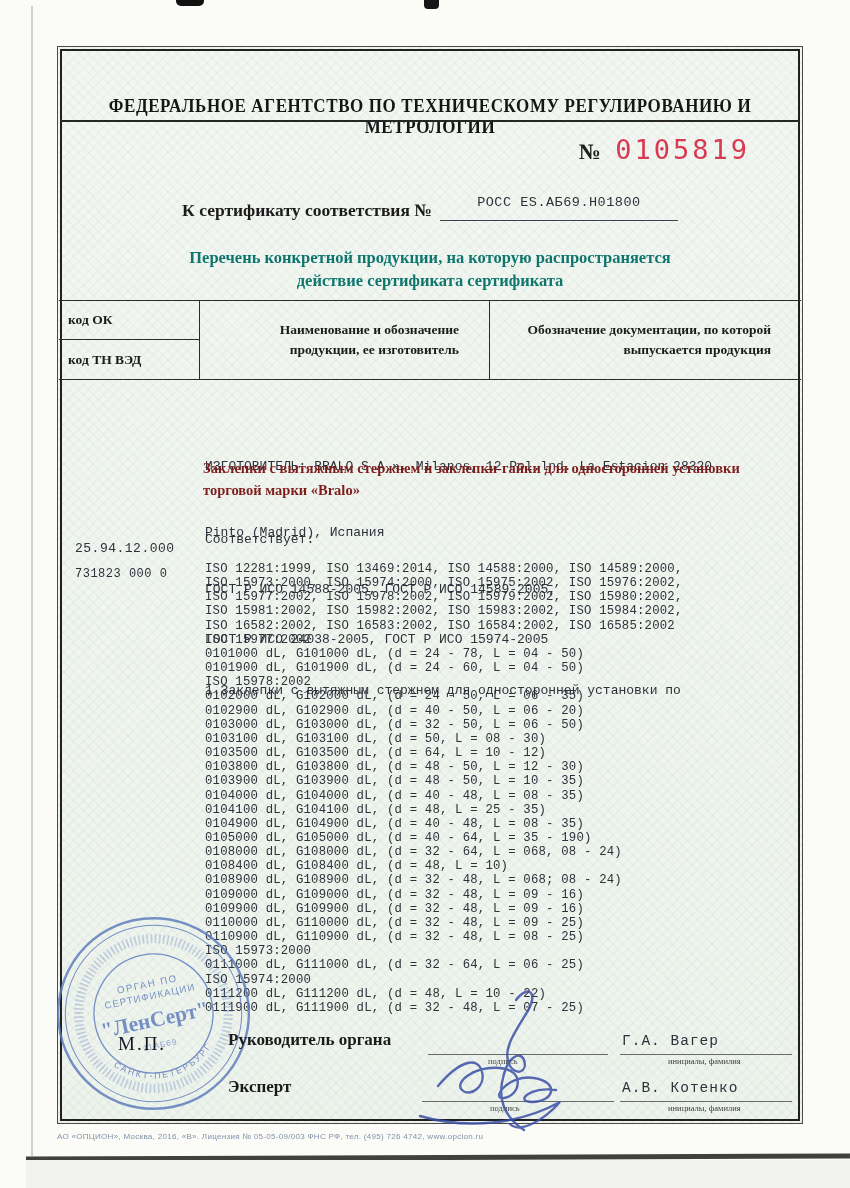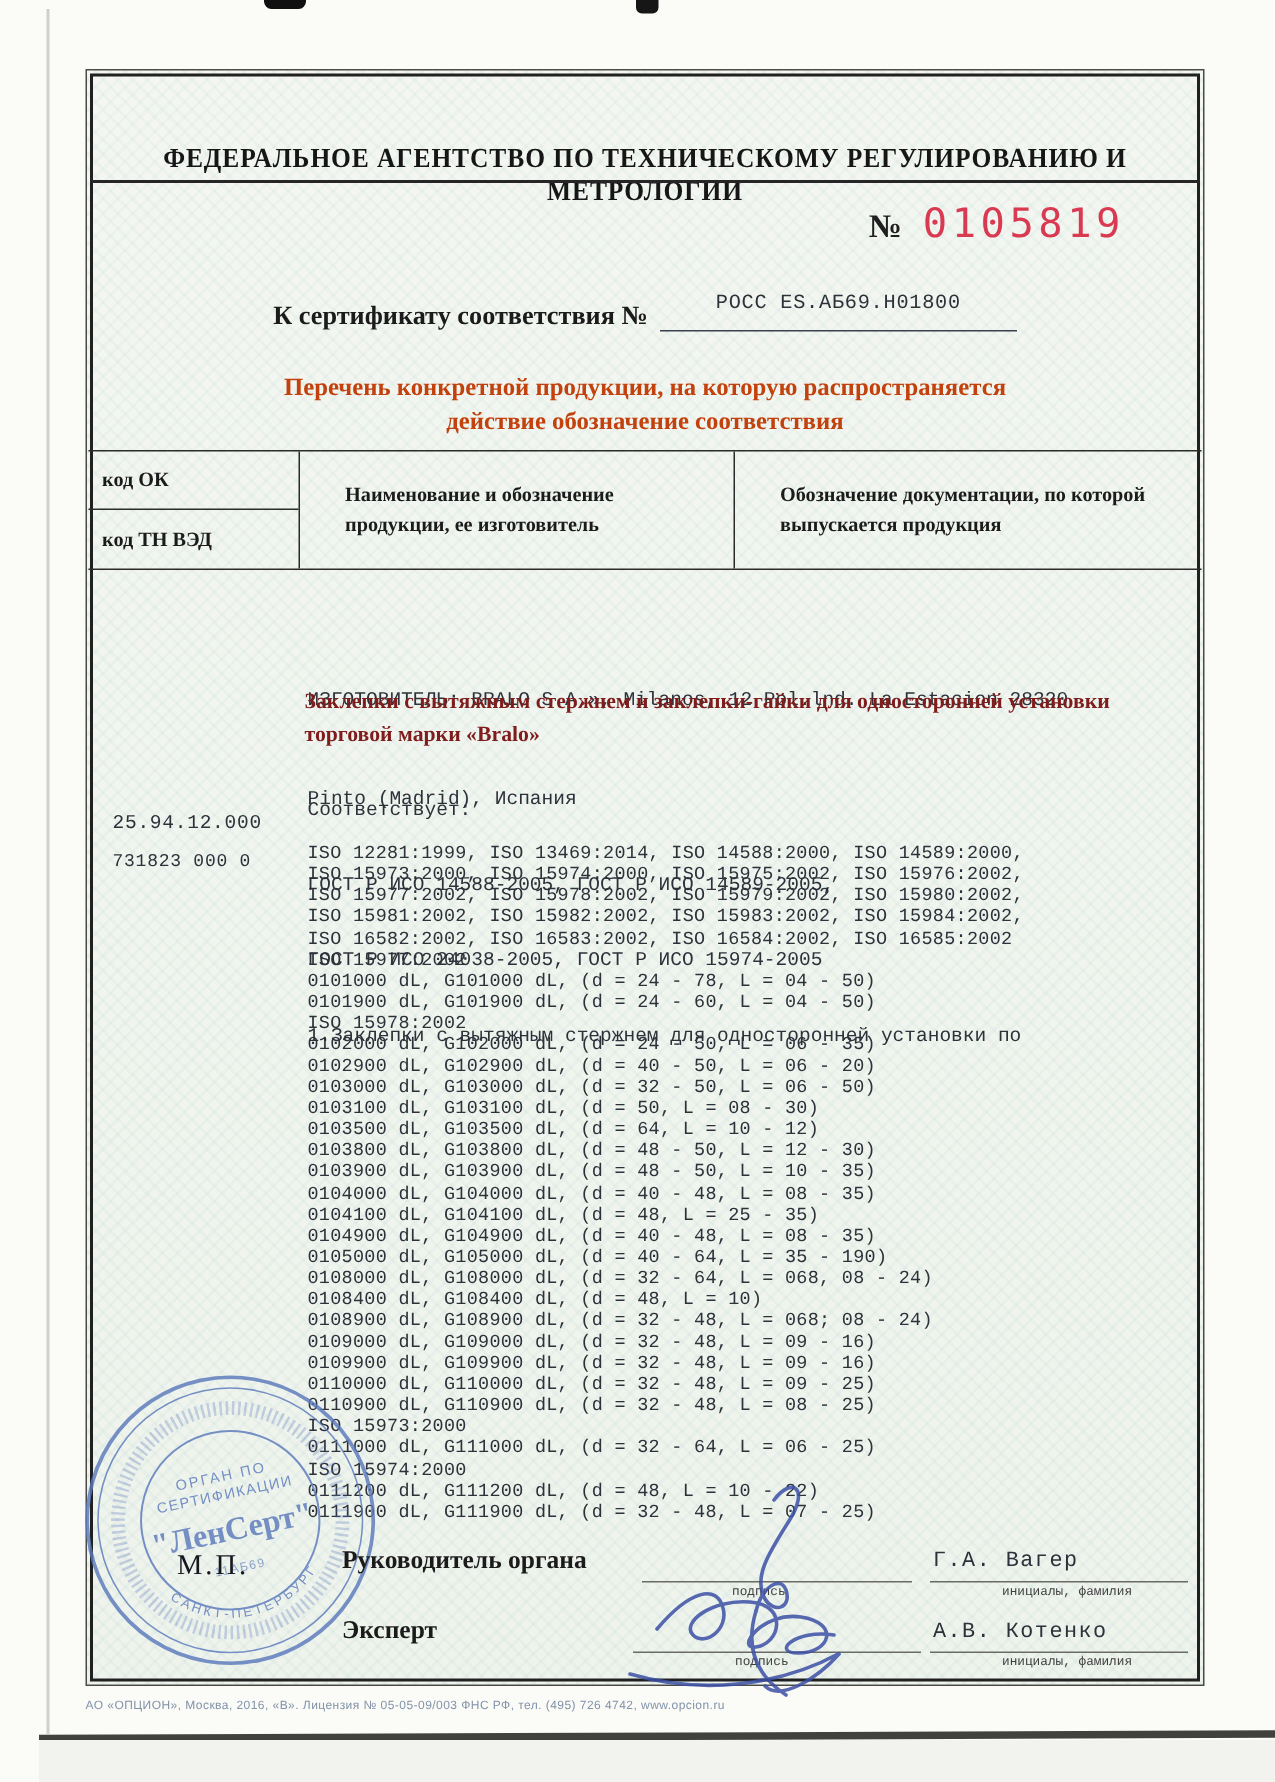--- a/index.html
+++ b/index.html
@@ -40,53 +40,53 @@
   .app-title{position:absolute;left:57px;top:167px;width:746px;text-align:center;
     font-size:24px;font-weight:bold;letter-spacing:4px;color:#1a1a1a;}
 
   .cert-row{position:absolute;left:57px;top:198px;width:746px;text-align:center;white-space:nowrap;}
   .cert-row .lbl{font-size:17.5px;font-weight:bold;vertical-align:bottom;}
   .cert-val-wrap{display:inline-block;width:238px;border-bottom:1.5px solid #39424e;margin-left:8px;
     text-align:center;vertical-align:bottom;padding-bottom:4px;}
   .cert-val{font-family:"Liberation Mono","DejaVu Sans Mono",monospace;font-size:13.5px;color:#2e3340;letter-spacing:.5px;position:relative;top:-6px;}
 
   .scope{position:absolute;left:57px;top:246px;width:746px;text-align:center;
-    font-size:16.5px;font-weight:bold;line-height:23px;color:#c2410c;}
+    font-size:16.5px;font-weight:bold;line-height:23px;color:#0f766e;}
 
   .spec-table{position:absolute;left:59px;top:300px;width:742px;height:80px;box-sizing:border-box;
     border-top:1.5px solid #2b2b2b;border-bottom:1.5px solid #2b2b2b;
     display:grid;grid-template-columns:141px 290px auto;}
   .spec-table .c1{position:relative;border-right:1.2px solid #2b2b2b;}
   .spec-table .c1 .half{position:absolute;left:0;right:0;height:50%;display:flex;align-items:center;
     padding-left:9px;font-size:13.5px;font-weight:bold;box-sizing:border-box;}
   .spec-table .c1 .top{top:0;border-bottom:1px solid #2b2b2b;}
   .spec-table .c1 .bot{bottom:0;}
   .spec-table .c2{border-right:1.2px solid #2b2b2b;}
-  .spec-table .c2,.spec-table .c3{display:flex;align-items:center;justify-content:center;text-align:left;
+  .spec-table .c2,.spec-table .c3{display:flex;align-items:center;justify-content:center;text-align:right;
     font-size:13.5px;font-weight:bold;line-height:1.5;padding:0 30px;box-sizing:border-box;}
 
   .mono{font-family:"Liberation Mono","DejaVu Sans Mono",monospace;color:#2e313a;}
   .manu{position:absolute;left:205px;top:412px;font-size:13px;line-height:22px;white-space:pre;}
   .prod{position:absolute;left:203px;top:457px;font-size:14.5px;font-weight:bold;line-height:22px;color:#7f1d1d;}
   .conform{position:absolute;left:205px;top:498px;font-size:13px;line-height:16.8px;white-space:pre;}
   .spec-list{position:absolute;left:205px;top:562px;font-size:12.3px;line-height:14.15px;letter-spacing:.2px;white-space:pre;}
   .code-ok{position:absolute;left:75px;top:541px;font-size:13px;letter-spacing:.5px;}
   .code-tnved{position:absolute;left:75px;top:567px;font-size:12px;letter-spacing:.5px;}
 
   .stamp-svg{position:absolute;left:51px;top:911px;transform:rotate(-12deg);opacity:.82;}
   .mp{position:absolute;left:118px;top:1033px;font-size:19px;letter-spacing:2px;color:#17171f;}
 
   .role1{position:absolute;left:228px;top:1030px;font-size:17px;font-weight:bold;}
   .role2{position:absolute;left:228px;top:1077px;font-size:17px;font-weight:bold;}
   .sigline{position:absolute;height:1px;background:#6a6a66;}
   .sl1{left:428px;top:1054px;width:180px;}
   .sl2{left:422px;top:1101px;width:192px;}
   .nl1{left:620px;top:1054px;width:172px;}
   .nl2{left:620px;top:1101px;width:172px;}
-  .cap{position:absolute;font-family:Liberation Mono, monospace;font-size:8.5px;color:#3f3f3f;}
+  .cap{position:absolute;font-family:Liberation Serif, serif;font-size:8.5px;color:#3f3f3f;}
   .cap-s1{left:488px;top:1056px;}
   .cap-s2{left:490px;top:1103px;}
   .cap-n1{left:668px;top:1056px;}
   .cap-n2{left:668px;top:1103px;}
   .name1{position:absolute;left:622px;top:1033px;font-size:14.5px;letter-spacing:1px;}
   .name2{position:absolute;left:622px;top:1080px;font-size:14.5px;letter-spacing:1px;}
   .ink-svg{position:absolute;left:408px;top:990px;}
 
   .fineprint{position:absolute;left:57px;top:1132px;width:746px;text-align:left;
     font-family:Liberation Sans, sans-serif;font-size:8px;color:#8292a8;letter-spacing:.3px;}
@@ -109,21 +109,21 @@
     <span class="nosign">№</span><span class="digits">0105819</span>
   </div>
 
 
   <div class="cert-row">
     <span class="lbl">К сертификату соответствия №</span><span class="cert-val-wrap"><span class="cert-val mono">РОСС ES.АБ69.Н01800</span></span>
   </div>
 
   <div class="scope">
     <div>Перечень конкретной продукции,  на которую распространяется</div>
-    <div>действие обозначение соответствия</div>
+    <div>действие сертификата сертификата</div>
   </div>
 
   <div class="spec-table">
     <div class="c1">
       <div class="half top">код ОК</div>
       <div class="half bot">код ТН ВЭД</div>
     </div>
     <div class="c2">Наименование и обозначение продукции, ее изготовитель</div>
     <div class="c3">Обозначение документации, по которой выпускается продукция</div>
   </div>

